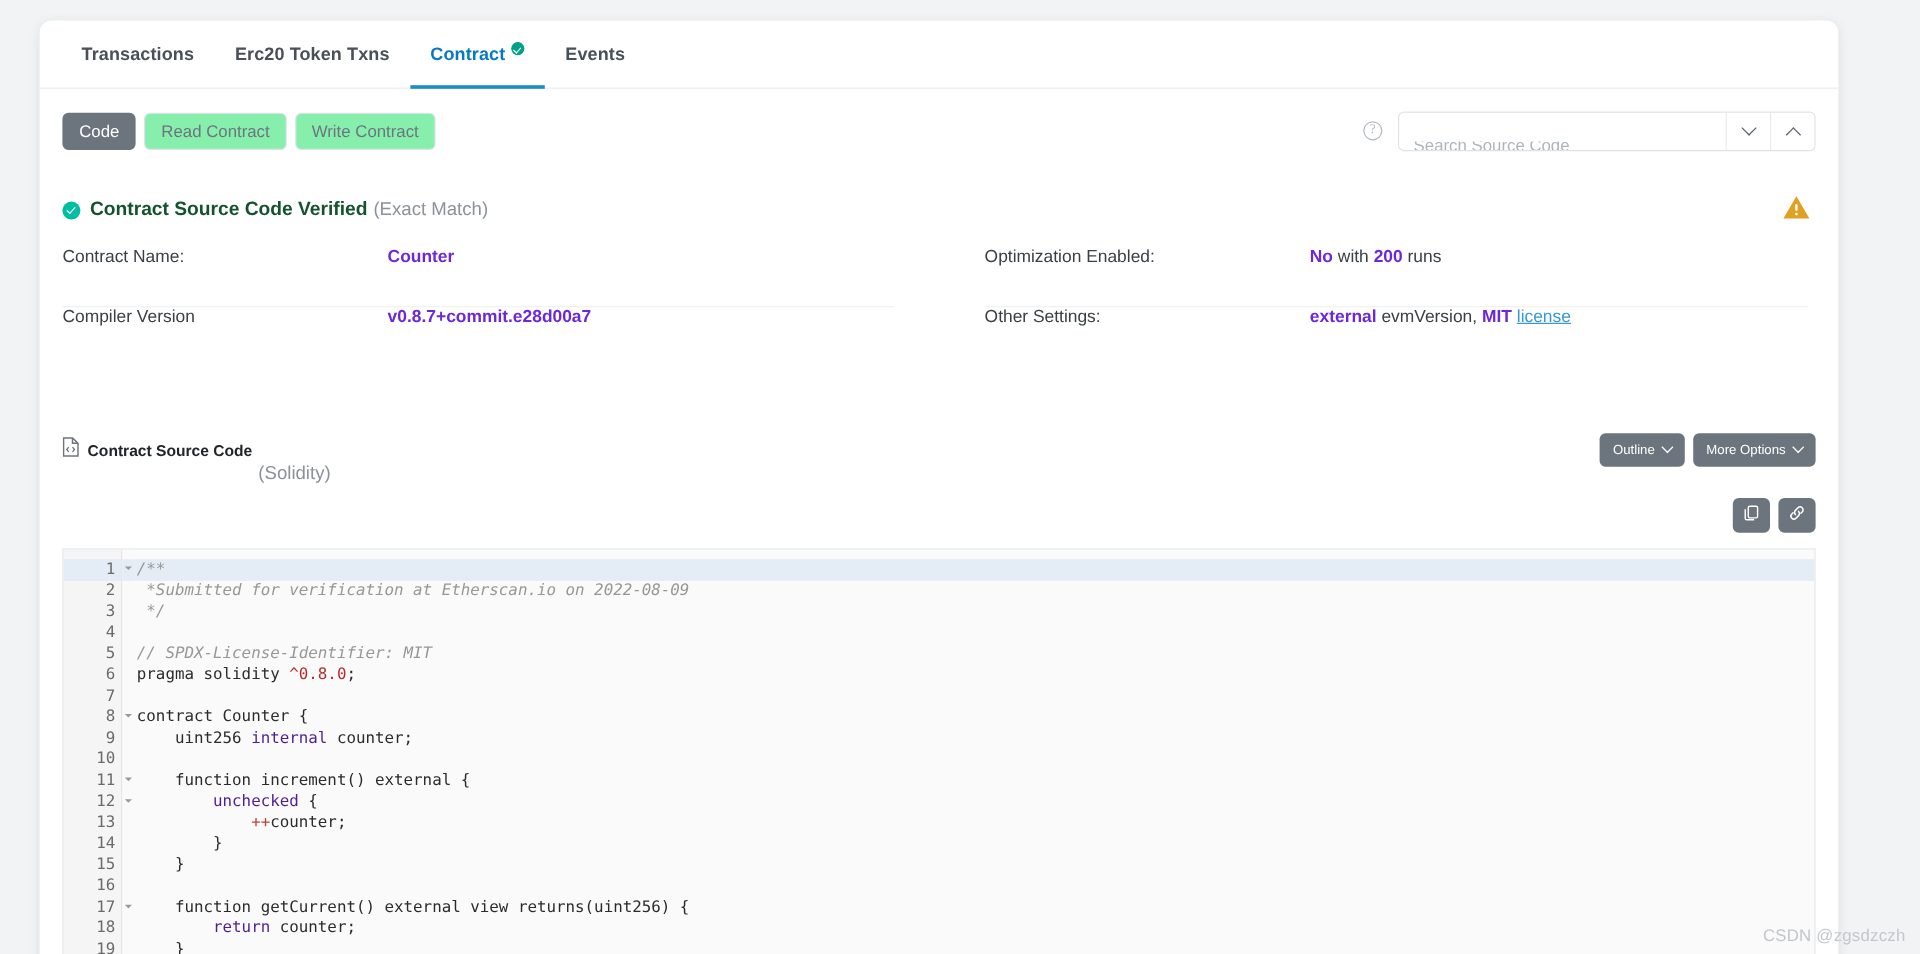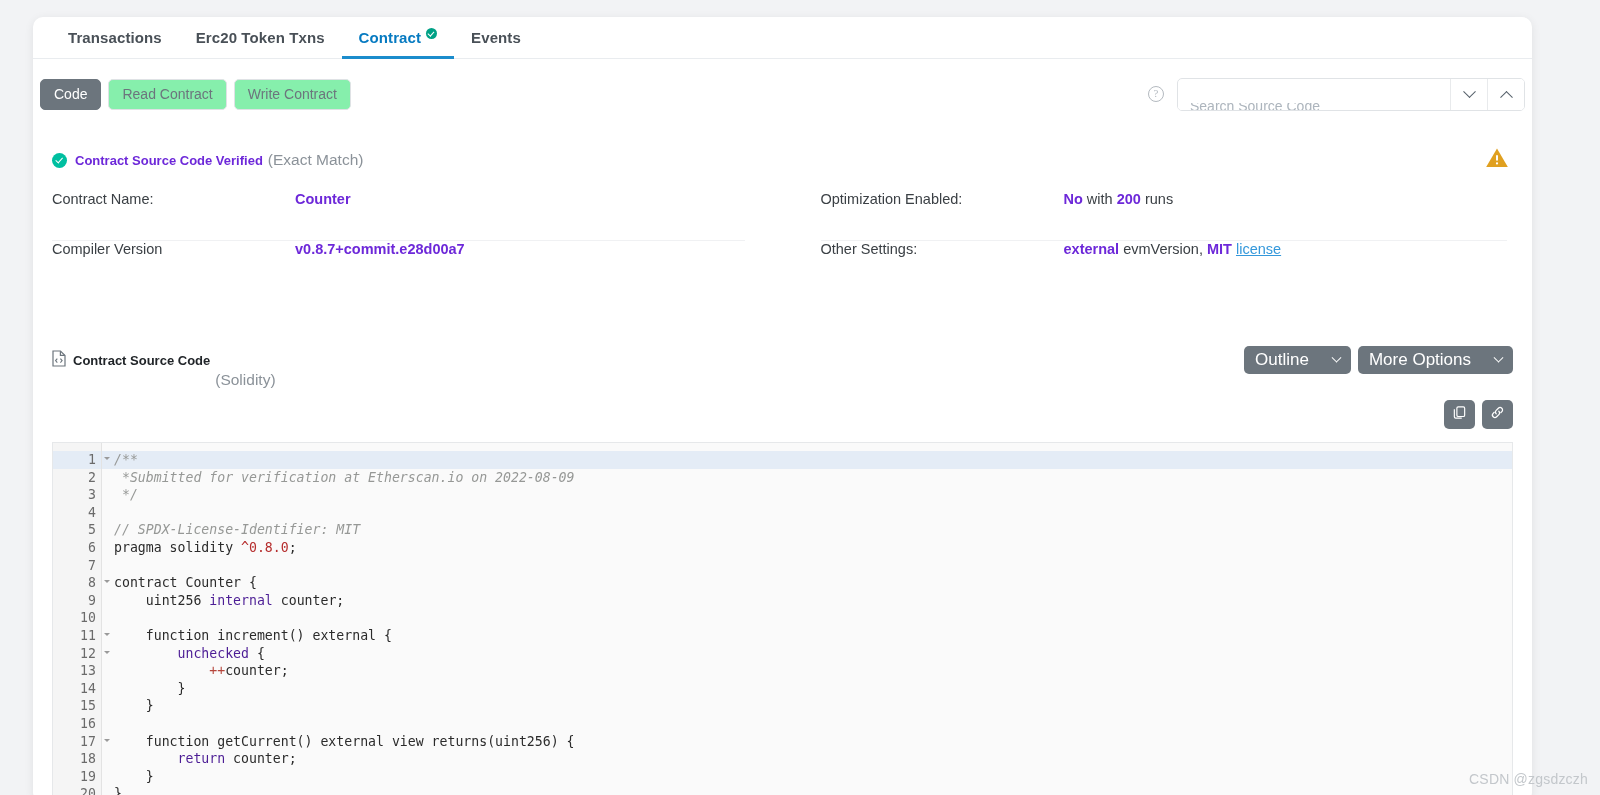--- a/index.html
+++ b/index.html
@@ -22,21 +22,21 @@
     min-height: 778px;
     background: #ffffff;
     border-radius: 10px;
     box-shadow: 0 2px 10px rgba(0,0,0,0.08);
     overflow: hidden;
   }
 
   
   .tabbar {
     position: relative;
-    height: 42px;
+    height: 57px;
     border-bottom: 1px solid #e9ecef;
     padding: 0 18px;
     display: flex;
     align-items: stretch;
   }
   .tab {
     display: flex;
     align-items: center;
     padding: 0 17px;
     font-size: 15px;
@@ -71,21 +71,21 @@
     width: 2.5px; height: 5px;
     border: solid #fff;
     border-width: 0 1.4px 1.4px 0;
     transform: rotate(42deg);
   }
 
   
   .toolbar {
     position: relative;
     height: 70px;
-    padding: 0 7px;
+    padding: 0 19px;
     display: flex;
     align-items: center;
   }
   .btn-group { display: flex; gap: 7px; }
   .btn {
     height: 31px;
     padding: 0 13px;
     border-radius: 5px;
     font-size: 14px;
     display: flex;
@@ -177,23 +177,23 @@
   .check-circle::after {
     content: "";
     position: absolute;
     left: 4.6px; top: 3.4px;
     width: 3.2px; height: 6.4px;
     border: solid #fff;
     border-width: 0 1.7px 1.7px 0;
     transform: rotate(42deg);
   }
   .verified-title {
-    font-size: 13px;
+    font-size: 16px;
     font-weight: bold;
-    color: #6d28d9;
+    color: #14532d;
   }
   .verified-sub {
     font-size: 15.5px;
     color: #8b9299;
     margin-left: 5px;
   }
   .warn-icon { position: absolute; right: 22px; top: -6px; }
 
   
   .info-grid {
@@ -201,20 +201,21 @@
     padding: 0 19px;
     margin-top: 22px;
   }
   .info-col { width: 50%; padding-right: 38px; }
   .info-col + .info-col { padding-right: 6px; padding-left: 38px; }
   .info-row {
     display: flex;
     align-items: baseline;
     height: 50px;
     border-bottom: 1px solid #f0f1f3;
+    gap: 28px;
   }
   .info-row.last { border-bottom: none; }
   .info-label {
     width: 243px;
     font-size: 14.5px;
     color: #3b4045;
     flex: 0 0 auto;
   }
   .info-value { font-size: 14.5px; color: #3b4045; }
   .info-value b { font-weight: bold; color: #6d28d9; }
@@ -234,25 +235,25 @@
   .src-actions {
     margin-left: auto;
     display: flex;
     gap: 7px;
   }
   .dark-btn {
     height: 28px;
     padding: 0 11px;
     background: #6c757d;
     color: #fff;
-    font-size: 17px;
+    font-size: 11px;
     border-radius: 5px;
     display: flex;
     align-items: center;
-    gap: 24px;
+    gap: 7px;
     cursor: pointer;
     white-space: nowrap;
   }
   .dark-btn .chev { border-color: #fff; width: 7px; height: 7px; border-width: 0 1.5px 1.5px 0; }
 
   .icon-btn-row {
     display: flex;
     justify-content: flex-end;
     gap: 7px;
     padding: 0 19px;

